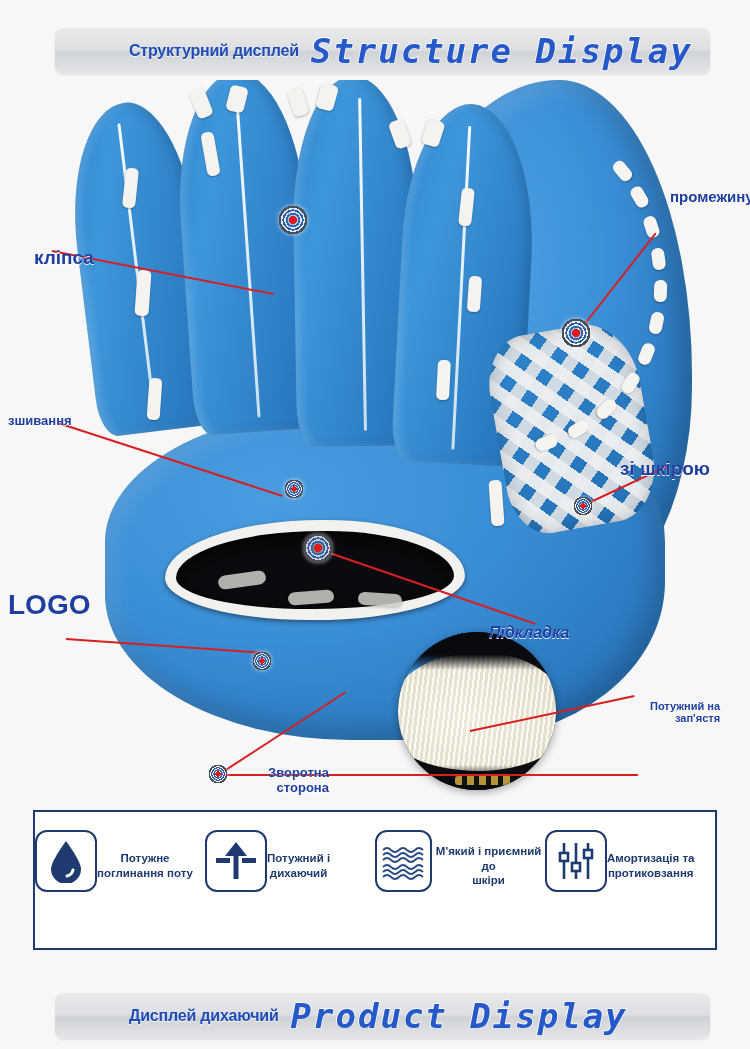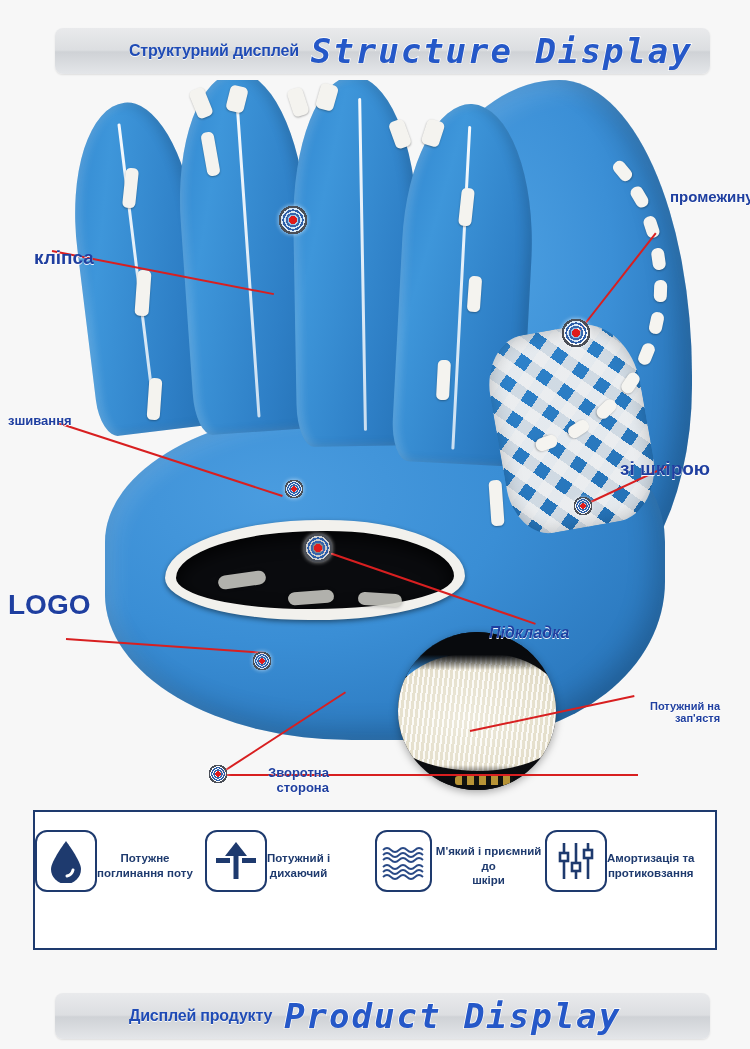--- a/index.html
+++ b/index.html
@@ -372,15 +372,15 @@
           <rect x="29" y="10" width="8" height="8"></rect>
         </g>
       </svg>
     </div>
     <div class="flabel">Амортизація та
 протиковзання</div>
   </div>
 </div>
 
 <div class="banner bottom">
-  <span class="banner-ua">Дисплей продукту</span>
+  <span class="banner-ua">Дисплей дихаючий</span>
   <span class="banner-en">Product Display</span>
 </div>
 
 </body></html>

